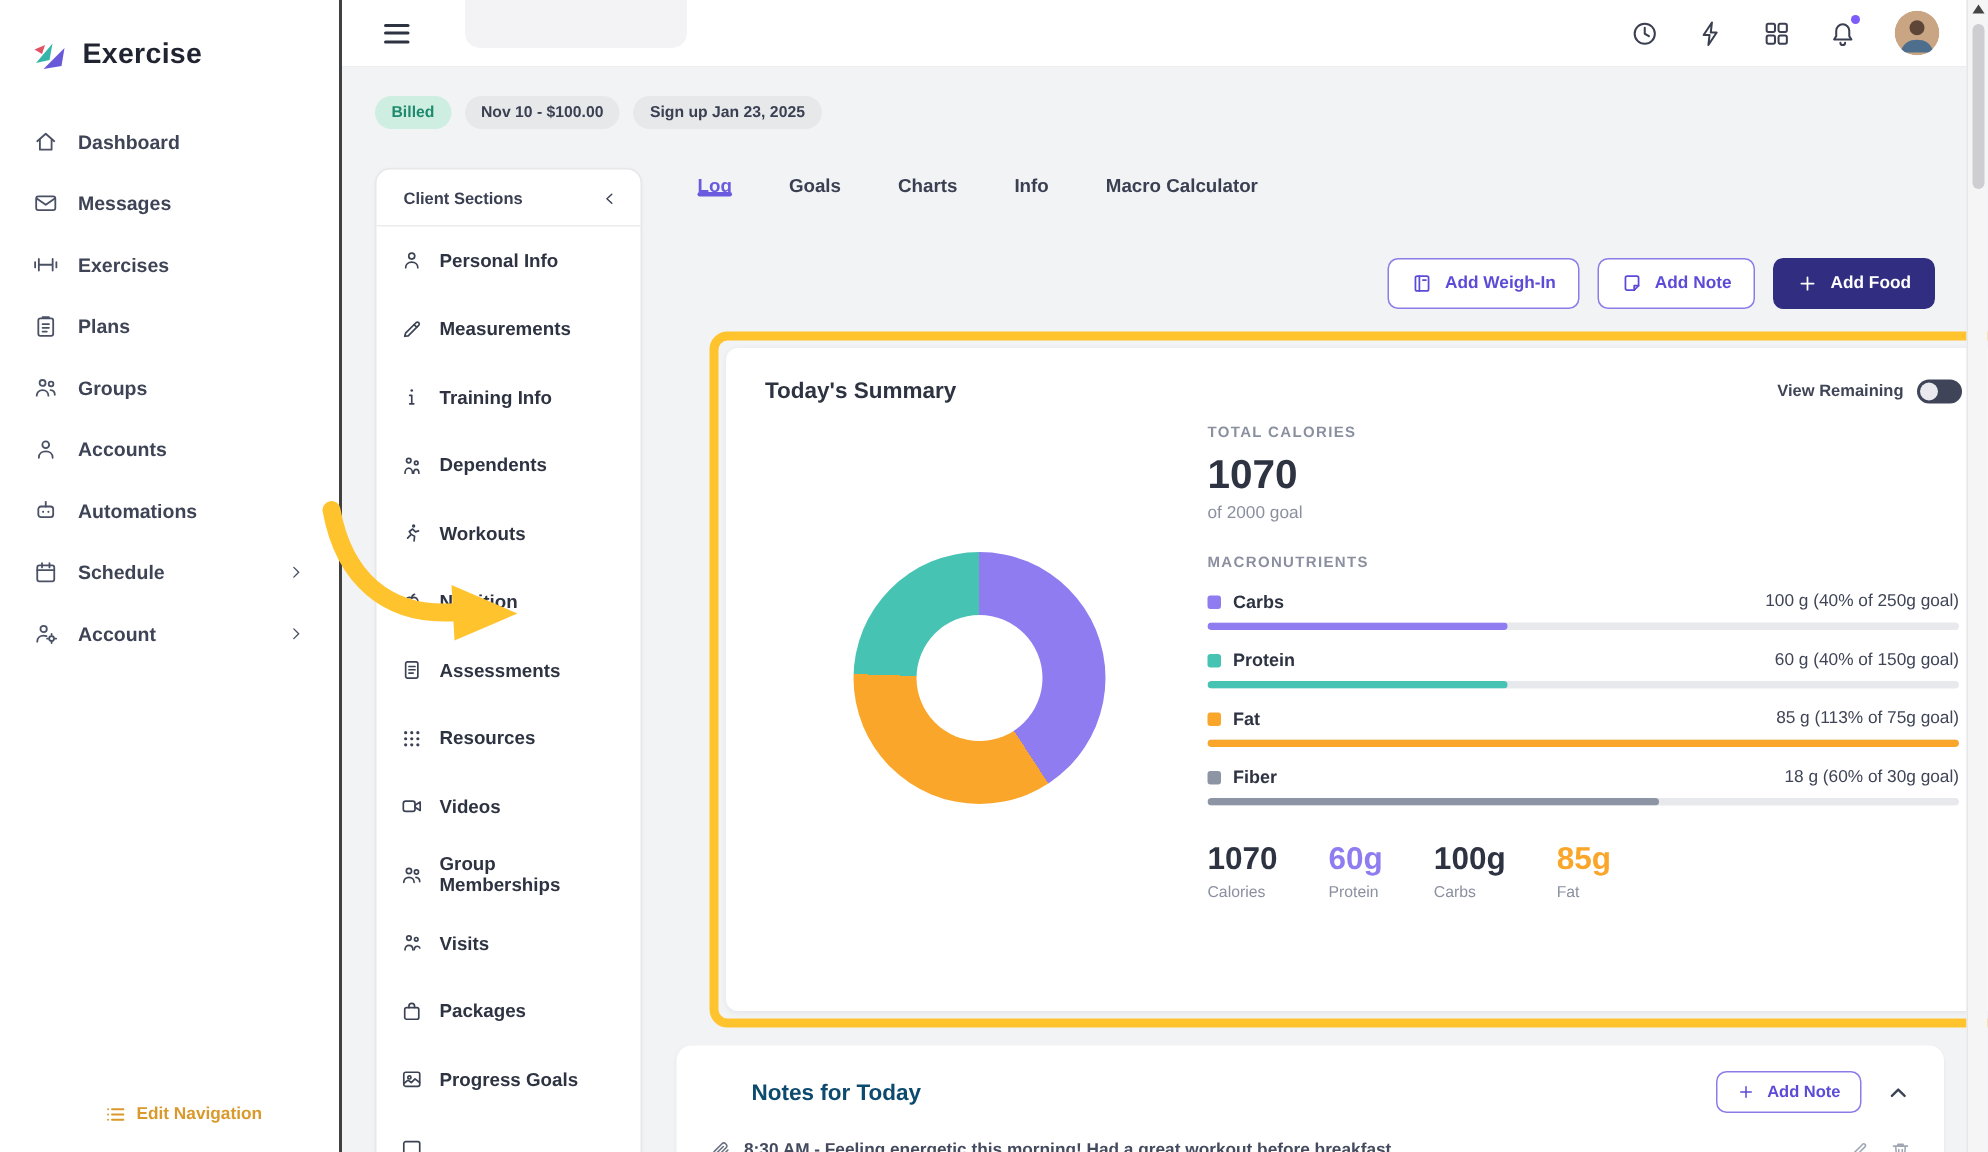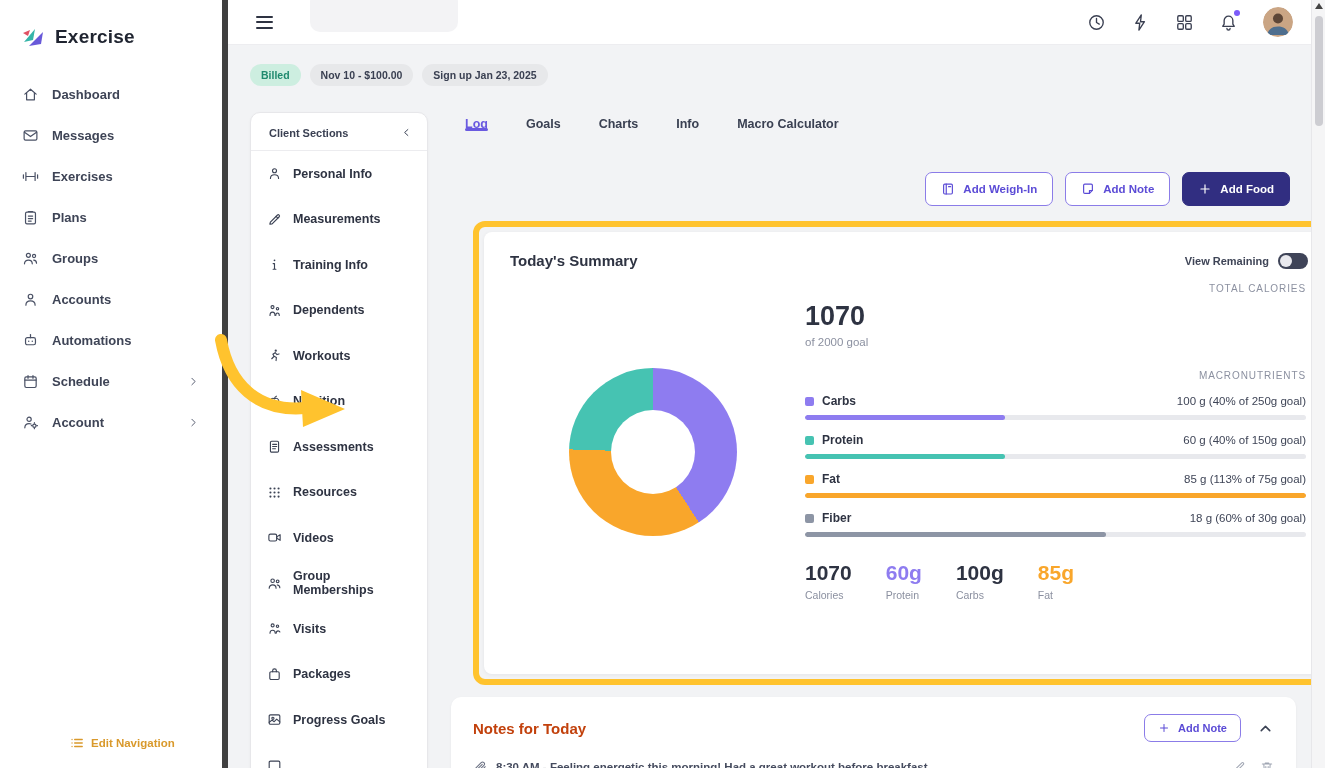--- a/index.html
+++ b/index.html
@@ -6,21 +6,21 @@
   html,body { width:1325px; height:768px; }
   body {
     font-family: "Liberation Sans", "DejaVu Sans", sans-serif;
     background:#f2f3f5; color:#2e3342; overflow:hidden; position:relative;
   }
   svg { display:block; }
   .ic { width:17px; height:17px; stroke:#4a5165; fill:none; stroke-width:1.7; stroke-linecap:round; stroke-linejoin:round; flex:none; }
   .ic-sm { width:15px; height:15px; stroke:#3b4254; fill:none; stroke-width:1.8; stroke-linecap:round; stroke-linejoin:round; flex:none; }
 
   
-  .sidebar { position:absolute; left:0; top:0; width:228px; height:768px; background:#fff; border-right:6px solid #404040; z-index:5; }
+  .sidebar { position:absolute; left:0; top:0; width:228px; height:768px; background:#fff; border-right:2px solid #404040; z-index:5; }
   .logo { display:flex; align-items:center; gap:9px; padding:24px 20px 18px 20px; }
   .logo-text { font-size:19px; font-weight:800; color:#1f2430; letter-spacing:.2px; }
   .nav { margin-top:6px; }
   .nav-item { display:flex; align-items:center; gap:13px; padding:0 22px; height:41px; font-size:13px; font-weight:600; color:#3e4456; cursor:pointer; }
   .nav-item .chev { margin-left:auto; }
   .edit-nav { position:absolute; bottom:18px; left:70px; display:flex; align-items:center; gap:7px; color:#d9992b; font-size:11.5px; font-weight:700; cursor:pointer; }
 
   
   .topbar { position:absolute; left:228px; right:14px; top:0; height:45px; background:#fff; border-bottom:1px solid #ededf0; display:flex; align-items:center; z-index:4; }
   .hamburger { margin-left:28px; width:17px; cursor:pointer; }
@@ -62,39 +62,39 @@
   .sc-head { display:flex; align-items:center; justify-content:space-between; }
   .sc-title { font-size:15px; font-weight:800; color:#2e3342; }
   .view-remaining { display:flex; align-items:center; gap:9px; font-size:11px; font-weight:600; color:#3f4557; }
   .toggle { width:30px; height:16px; border-radius:9px; background:#3f4458; position:relative; cursor:pointer; flex:none; }
   .toggle .knob { position:absolute; left:2px; top:2px; width:12px; height:12px; border-radius:50%; background:#e9e9ee; }
   .sc-body { display:flex; min-height:365px; }
   .donut-wrap { width:285px; display:flex; align-items:center; justify-content:center; }
   .donut { width:168px; height:168px; border-radius:50%; position:relative; }
   .donut::after { content:""; position:absolute; inset:42px; border-radius:50%; background:#fff; }
   .sc-right { flex:1; padding:14px 2px 0 10px; }
-  .overline { font-size:10px; font-weight:400; letter-spacing:.9px; color:#8b90a0;text-align:right; }
+  .overline { font-size:10px; font-weight:700; letter-spacing:.9px; color:#8b90a0; }
   .cal-big { font-size:27px; font-weight:800; color:#2e3342; margin:7px 0 4px; }
   .cal-goal { font-size:11.5px; color:#8b90a0; }
   .macros-label { margin-top:22px; }
   .macro-row { margin-top:13px; }
   .macro-head { display:flex; align-items:center; gap:8px; margin-bottom:7px; }
   .sw { width:9px; height:9px; border-radius:2px; flex:none; }
   .macro-name { font-size:12px; font-weight:700; color:#2e3342; }
   .macro-val { margin-left:auto; font-size:11.5px; color:#3f4557; }
   .bar { height:5px; border-radius:3px; background:#e8e9ed; overflow:hidden; }
   .fill { height:100%; border-radius:3px; }
   .totals { display:flex; gap:34px; margin-top:24px; }
   .tot-val { font-size:21px; font-weight:800; }
   .tot-label { font-size:10.5px; color:#8b90a0; margin-top:4px; }
 
   
   .notes-card { position:absolute; left:223px; top:652px; width:845px; height:150px; background:#fff; border-radius:10px; box-shadow:0 1px 3px rgba(20,20,40,.05); padding:17px 22px; }
   .nc-head { display:flex; align-items:center; }
-  .nc-title { font-size:15px; font-weight:800; color:#c2410c; }
+  .nc-title { font-size:15px; font-weight:800; color:#0c4a6e;margin-left:28px; }
   .nc-right { margin-left:auto; display:flex; align-items:center; gap:16px; }
   .btn-small { padding:7px 13px; font-size:11px; }
   .note-entry { display:flex; align-items:center; gap:9px; margin-top:18px; font-size:11.5px; font-weight:700; color:#454b5e; }
   .note-entry .entry-actions { margin-left:auto; display:flex; gap:14px; }
 
   
   .anno-arrow { position:absolute; left:205px; top:332px; z-index:50; pointer-events:none; }
 
   
   .scrollbar { position:absolute; right:0; top:0; width:14px; height:768px; background:#f5f5f6; border-left:1px solid #e7e7ea; z-index:10; }

